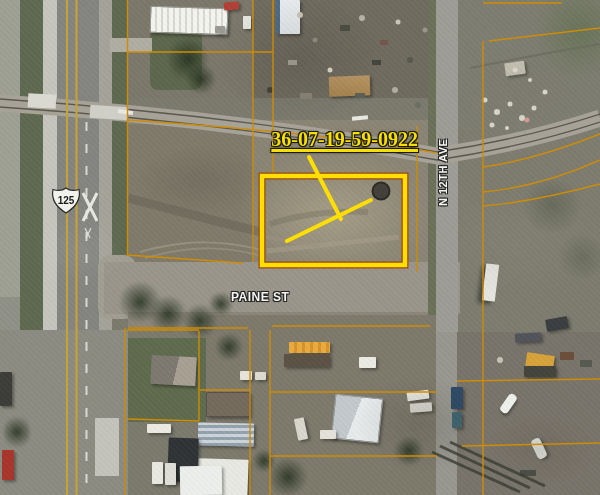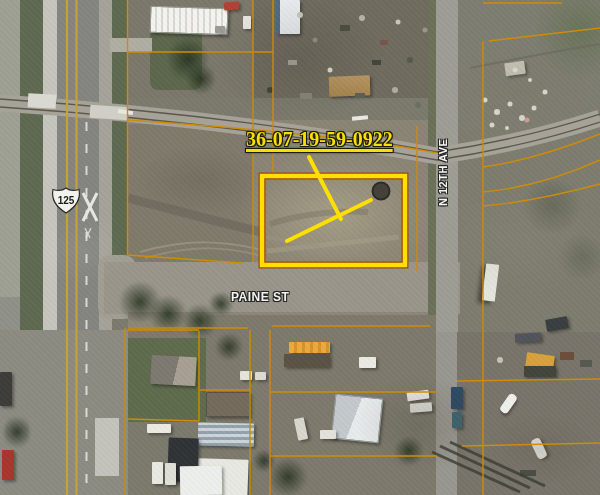--- a/index.html
+++ b/index.html
@@ -48,21 +48,21 @@
     radial-gradient(ellipse 70px 50px at 80px 250px,rgba(255,255,255,.1),transparent 70%);}
   .grain{inset:0;opacity:.5;background-image:repeating-linear-gradient(45deg,rgba(0,0,0,.035) 0 2px,rgba(255,255,255,.035) 2px 4px);}
   
   .tree{border-radius:50%;filter:blur(1.2px);background:radial-gradient(circle,rgba(36,48,30,.85),rgba(36,48,30,0) 72%);}
   
   .bld,.veh{border-radius:1px;box-shadow:2px 2px 3px rgba(0,0,0,.35);}
   
   .map-label{color:#f4f4f0;font-weight:bold;letter-spacing:.5px;
     text-shadow:-1px -1px 0 #222,1px -1px 0 #222,-1px 1px 0 #222,1px 1px 0 #222,0 0 2px #000;
     white-space:nowrap;}
-  .parcel-id{left:246px;top:128px;width:172px;text-align:left;
+  .parcel-id{left:246px;top:128px;width:172px;text-align:right;
     font-family:"Liberation Serif",serif;font-size:20px;font-weight:bold;color:#f8df00;
     text-decoration:underline;text-decoration-thickness:2.5px;text-underline-offset:3px;
     text-shadow:-1px -1px 0 #1c1c04,1px -1px 0 #1c1c04,-1px 1px 0 #1c1c04,1px 1px 0 #1c1c04,0 0 3px #000;
     white-space:nowrap;}
   .paine-label{left:231px;top:290px;font-size:12px;}
   .n12-label{left:437px;top:206px;width:96px;font-size:11px;
     transform:rotate(-90deg);transform-origin:0 0;}
 </style>
 </head>
 <body>

